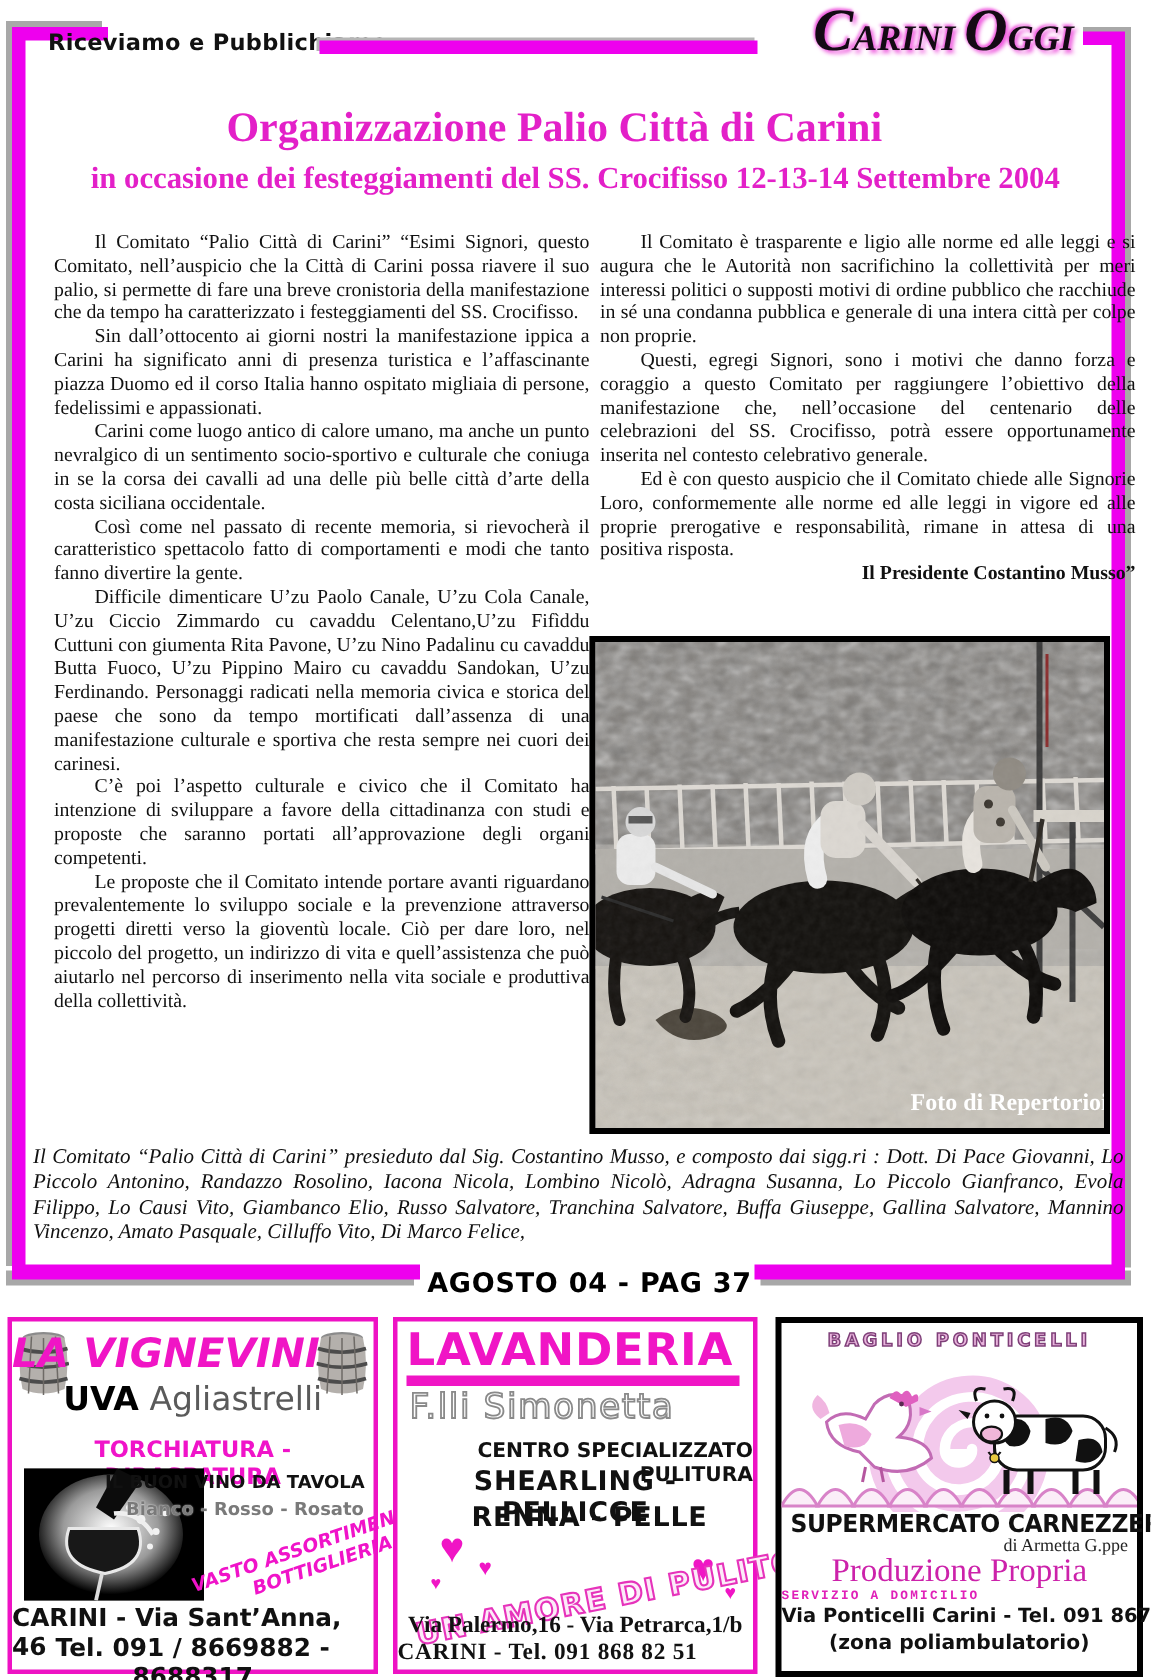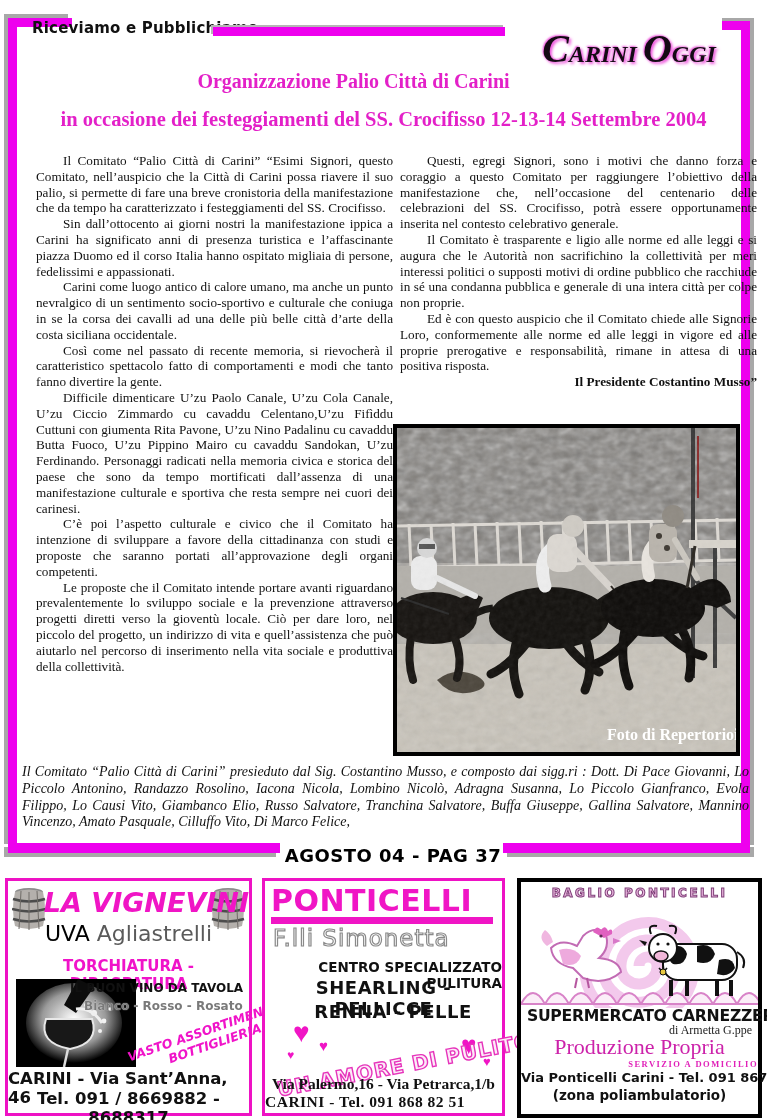--- a/index.html
+++ b/index.html
@@ -14,25 +14,25 @@
   .fr-stub{left:722px;top:21px;width:28px;height:9px;box-shadow:0 -3px 0 #a8a8a8;}
   .fb-left{left:8px;top:843px;width:272px;height:10px;box-shadow:-4px 4px 0 #a8a8a8;}
   .fb-right{left:503px;top:843px;width:247px;height:10px;box-shadow:4px 4px 0 #a8a8a8;}
   
   .kicker{position:absolute;left:32px;top:19px;font-family:"DejaVu Sans",sans-serif;
           font-weight:bold;font-size:15px;letter-spacing:.2px;}
   .hbar{position:absolute;left:213px;top:27px;width:292px;height:9px;box-shadow:-2px -2px 0 #b5b5b5;}
   .logo{position:absolute;left:524px;top:0px;width:210px;text-align:center;
         font-family:"Liberation Serif",serif;font-style:italic;font-weight:bold;
         font-size:24px;color:#140a14;white-space:nowrap;
-        text-shadow:2px 2px 3px #ee55dd,-1px -1px 2px #ee55dd;margin-top:29px;}
+        text-shadow:2px 2px 3px #ee55dd,-1px -1px 2px #ee55dd;}
   .logo .big{font-size:40px;line-height:40px;}
   
-  .title1{position:absolute;left:0;top:70px;width:707px;text-align:center;
-          font-weight:bold;font-size:20px;color:#e320c8;}
+  .title1{position:absolute;left:16px;top:70px;width:707px;text-align:center;
+          font-weight:bold;font-size:28px;color:#e320c8;}
   .title2{position:absolute;left:0;top:108px;width:767px;text-align:center;
           font-weight:bold;font-size:20.5px;color:#e320c8;}
   
   .col{position:absolute;top:153px;width:357px;font-size:13.2px;line-height:15.8px;
        text-align:justify;margin-left:12px;}
   .col p{margin:0;text-indent:27px;}
   .col-left{left:24px;}
   .col-right{left:388px;}
   .signature{font-weight:bold;text-align:right;text-indent:0 !important;}
   
@@ -46,24 +46,24 @@
   .pagefoot{position:absolute;left:283px;top:845px;width:220px;text-align:center;
             font-family:"DejaVu Sans",sans-serif;font-weight:bold;font-size:18px;
             letter-spacing:.5px;color:#000;}
   
   .ad{position:absolute;top:878px;height:232px;background:#fff;}
   .ad1{left:5px;width:241px;border:3px solid #ee12c4;}
   .ad2{left:262px;width:237px;border:3px solid #ee12c4;}
   .ad3{left:517px;width:237px;border:4px solid #000;}
   .abs{position:absolute;}
   
-  .vign-title{left:0;right:0;top:6px;text-align:right;font-family:"DejaVu Sans",sans-serif;
+  .vign-title{left:0;right:0;top:6px;text-align:left;font-family:"DejaVu Sans",sans-serif;
               font-style:italic;font-weight:bold;font-size:27px;color:#f015c5;}
   .vign-sub{left:0;right:0;top:40px;text-align:center;font-family:"DejaVu Sans",sans-serif;font-size:22px;}
-  .vign-sub .uva{font-weight:400;color:#000;text-align:center;}
+  .vign-sub .uva{font-weight:700;color:#000;text-align:center;}
   .vign-sub .agl{color:#5a5a5a;}
   .vign-torch{left:0;right:0;top:76px;text-align:center;font-family:"DejaVu Sans",sans-serif;
               font-weight:800;font-size:15px;color:#f013c9;}
   .vign-photo{left:8px;top:98px;width:120px;height:88px;background:#000;}
   .vign-line1{left:62px;top:100px;font-family:"DejaVu Sans",sans-serif;font-weight:800;
               font-size:12px;color:#111;white-space:nowrap;}
   .vign-line2{left:76px;top:118px;font-family:"DejaVu Sans",sans-serif;font-weight:800;
               font-size:12px;color:#7a7a7a;white-space:nowrap;text-shadow:0 0 1px #fff;}
   .vign-rot{left:118px;top:142px;transform:rotate(-19deg);font-family:"DejaVu Sans",sans-serif;
             font-weight:800;font-style:italic;font-size:12.5px;color:#f013c9;white-space:nowrap;}
@@ -94,21 +94,21 @@
   
   .bag-title{left:0;right:0;top:4px;text-align:center;font-family:"DejaVu Sans",sans-serif;
              font-weight:800;font-size:12px;letter-spacing:2.5px;color:#e9b4dd;
              -webkit-text-stroke:1px #7e3f78;white-space:nowrap;}
   .bag-gfx{left:0;top:26px;width:237px;height:100px;}
   .bag-l1{left:0;right:0;top:124px;text-align:center;font-family:"DejaVu Sans",sans-serif;
           font-weight:800;font-size:16.5px;transform:scaleX(.95);letter-spacing:-.3px;white-space:nowrap;}
   .bag-l2{left:0;right:6px;top:141px;text-align:right;font-size:12px;color:#222;}
   .bag-l3{left:0;right:0;top:152px;text-align:center;font-family:"Liberation Serif",serif;
           font-size:22px;color:#cc22aa;}
-  .bag-l4{left:17px;right:0;top:177px;text-align:right;font-family:Liberation Serif, serif;
+  .bag-l4{left:0;right:0;top:177px;text-align:left;font-family:Liberation Mono, monospace;
           font-weight:800;font-size:8.5px;letter-spacing:1.5px;color:#e020b8;}
   .bag-l5{left:0;right:0;top:188px;text-align:center;font-family:"DejaVu Sans",sans-serif;
           font-weight:800;font-size:13px;white-space:nowrap;}
   .bag-l6{left:0;right:0;top:205px;text-align:center;font-family:"DejaVu Sans",sans-serif;
           font-weight:800;font-size:13.5px;}
 </style>
 </head>
 <body>
 
 <div class="frame mag fl"></div>
@@ -128,22 +128,22 @@
 <div class="col col-left">
   <p>Il Comitato “Palio Città di Carini” “Esimi Signori, questo Comitato, nell’auspicio che la Città di Carini possa riavere il suo palio, si permette di fare una breve cronistoria della manifestazione che da tempo ha caratterizzato i festeggiamenti del SS. Crocifisso.</p>
   <p>Sin dall’ottocento ai giorni nostri la manifestazione ippica a Carini ha significato anni di presenza turistica e l’affascinante piazza Duomo ed il corso Italia hanno ospitato migliaia di persone, fedelissimi e appassionati.</p>
   <p>Carini come luogo antico di calore umano, ma anche un punto nevralgico di un sentimento socio-sportivo e culturale che coniuga in se la corsa dei cavalli ad una delle più belle città d’arte della costa siciliana occidentale.</p>
   <p>Così come nel passato di recente memoria, si rievocherà il caratteristico spettacolo fatto di comportamenti e modi che tanto fanno divertire la gente.</p>
   <p>Difficile dimenticare U’zu Paolo Canale, U’zu Cola Canale, U’zu Ciccio Zimmardo cu cavaddu Celentano,U’zu Fifìddu Cuttuni con giumenta Rita Pavone, U’zu Nino Padalinu cu cavaddu Butta Fuoco, U’zu Pippino Mairo cu cavaddu Sandokan, U’zu Ferdinando. Personaggi radicati nella memoria civica e storica del paese che sono da tempo mortificati dall’assenza di una manifestazione culturale e sportiva che resta sempre nei cuori dei carinesi.</p>
   <p>C’è poi l’aspetto culturale e civico che il Comitato ha intenzione di sviluppare a favore della cittadinanza con studi e proposte che saranno portati all’approvazione degli organi competenti.</p>
   <p>Le proposte che il Comitato intende portare avanti riguardano prevalentemente lo sviluppo sociale e la prevenzione attraverso progetti diretti verso la gioventù locale. Ciò per dare loro, nel piccolo del progetto, un indirizzo di vita e quell’assistenza che può aiutarlo nel percorso di inserimento nella vita sociale e produttiva della collettività.</p>
 </div>
 <div class="col col-right">
+  <p>Il Comitato è trasparente e ligio alle norme ed alle leggi e si augura che le Autorità non sacrifichino la collettività per meri interessi politici o supposti motivi di ordine pubblico che racchiude in sé una condanna pubblica e generale di una intera città per colpe non proprie.</p>
   <p>Questi, egregi Signori, sono i motivi che danno forza e coraggio a questo Comitato per raggiungere l’obiettivo della manifestazione che, nell’occasione del centenario delle celebrazioni del SS. Crocifisso, potrà essere opportunamente inserita nel contesto celebrativo generale.</p>
-  <p>Il Comitato è trasparente e ligio alle norme ed alle leggi e si augura che le Autorità non sacrifichino la collettività per meri interessi politici o supposti motivi di ordine pubblico che racchiude in sé una condanna pubblica e generale di una intera città per colpe non proprie.</p>
   <p>Ed è con questo auspicio che il Comitato chiede alle Signorie Loro, conformemente alle norme ed alle leggi in vigore ed alle proprie prerogative e responsabilità, rimane in attesa di una positiva risposta.</p>
   <p class="signature">Il Presidente Costantino Musso”</p>
 </div>
 
 <div class="photo">
   <svg width="339" height="324" viewBox="0 0 339 324">
     <defs>
       <filter id="grain">
           <feTurbulence type="fractalNoise" baseFrequency="0.18" numOctaves="3" result="n"></feTurbulence>
           <feColorMatrix in="n" type="saturate" values="0"></feColorMatrix>
@@ -310,21 +310,21 @@
     </svg>
   </div>
   <div class="abs vign-line1">IL BUON VINO DA TAVOLA</div>
   <div class="abs vign-line2">Bianco - Rosso - Rosato</div>
   <div class="abs vign-rot"><span>VASTO ASSORTIMENTO</span><span class="l2">BOTTIGLIERIA</span></div>
   <div class="abs vign-addr">CARINI - Via Sant’Anna, 46</div>
   <div class="abs vign-tel">Tel. 091 / 8669882 - 8688317</div>
 </div>
 
 <div class="ad ad2">
-  <div class="abs lav-title">PONTICELLI</div>
+  <div class="abs lav-title">LAVANDERIA</div>
   <div class="abs lav-bar"></div>
   <div class="abs lav-sub">F.lli Simonetta</div>
   <div class="abs lav-l1">CENTRO SPECIALIZZATO PULITURA</div>
   <div class="abs lav-l2">SHEARLING - PELLICCE</div>
   <div class="abs lav-l3">RENNA - PELLE</div>
   <span class="heart" style="left:28px;top:138px;font-size:28px;">♥</span>
   <span class="heart" style="left:54px;top:158px;font-size:15px;">♥</span>
   <span class="heart" style="left:22px;top:168px;font-size:12px;">♥</span>
   <span class="heart" style="left:196px;top:152px;font-size:26px;">♥</span>
   <span class="heart" style="left:218px;top:174px;font-size:13px;">♥</span>

